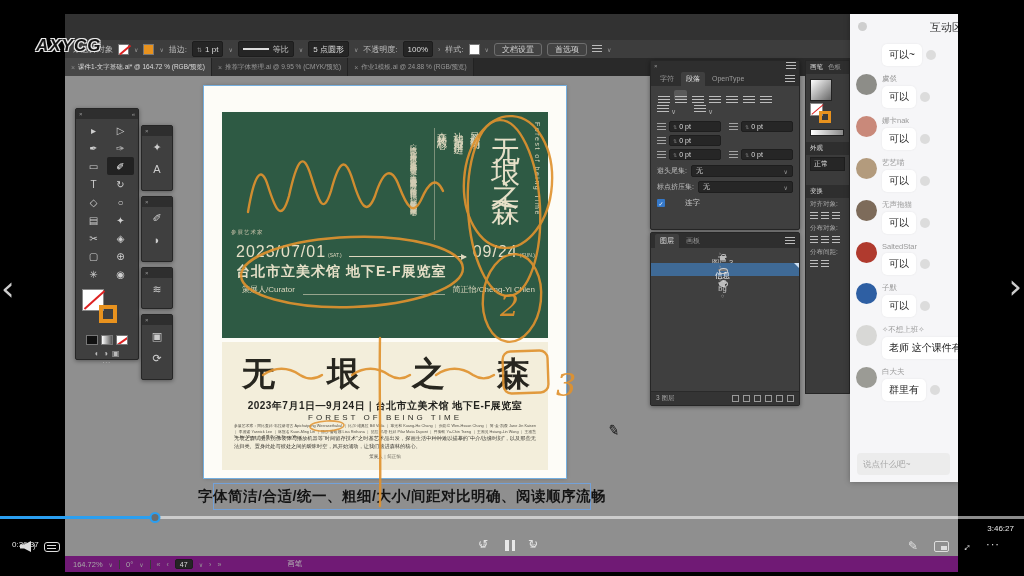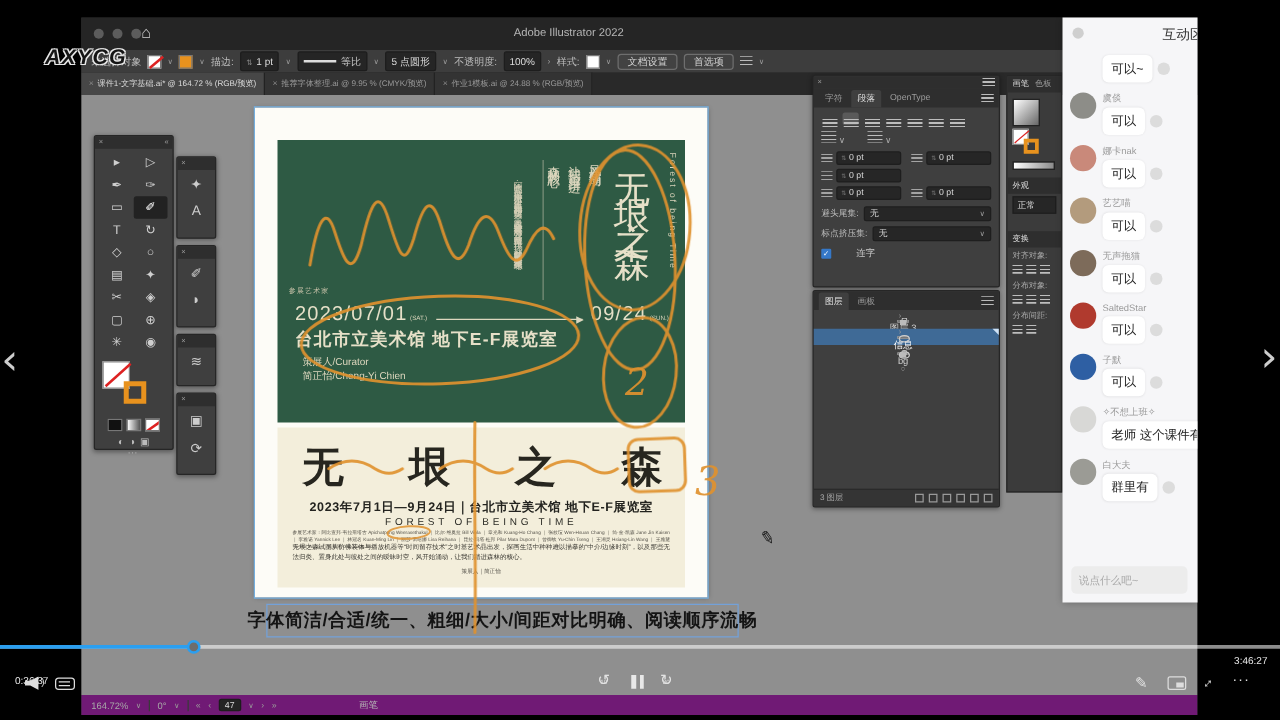--- a/index.html
+++ b/index.html
@@ -53,21 +53,21 @@
   .g-div{position:absolute;right:113px;top:16px;width:1px;height:112px;background:rgba(217,211,186,.45);}
   .g-artists{position:absolute;right:130px;top:28px;height:132px;writing-mode:vertical-rl;font-size:7px;letter-spacing:.8px;color:#d4ceb5;}
   .g-artists .acol{margin:0 1.8px;}
   .g-alabel{position:absolute;left:9px;top:117px;font-size:5.5px;letter-spacing:1px;color:#c9c3aa;}
   .g-dates{position:absolute;left:14px;right:13px;top:131px;display:flex;align-items:baseline;}
   .g-date{font-size:16px;letter-spacing:1px;color:#e6e0c8;}
   .g-datenote{font-size:5px;margin-left:2px;}
   .g-arrow{flex:1;height:1px;background:#ddd7be;margin:0 7px 4px;position:relative;}
   .g-arrow::after{content:"";position:absolute;right:-1px;top:-2.5px;border-left:6px solid #ddd7be;border-top:3px solid transparent;border-bottom:3px solid transparent;}
   .g-venue{position:absolute;left:14px;top:151px;font-size:14px;font-weight:bold;letter-spacing:1px;color:#e6e0c8;white-space:nowrap;}
-  .g-cur{position:absolute;left:20px;right:13px;top:172px;display:flex;align-items:flex-start;font-size:8px;color:#ddd7be;flex-direction:column;}
+  .g-cur{position:absolute;left:20px;right:13px;top:172px;display:flex;align-items:flex-end;font-size:8px;color:#ddd7be;}
   .g-curline{flex:1;height:1px;background:rgba(221,215,190,.6);margin:0 8px;}
 
   .poster-c{position:absolute;left:18px;top:256px;width:326px;height:128px;background:#f3eedb;color:#23231f;overflow:hidden;}
   .c-title{position:absolute;left:20px;right:18px;top:10px;display:flex;justify-content:space-between;font-size:33px;font-family:"DejaVu Serif","Liberation Serif",serif;font-weight:bold;color:#27261f;}
   .c-date{position:absolute;left:0;right:0;top:57px;text-align:center;font-size:10px;font-weight:bold;letter-spacing:.5px;}
   .c-en{position:absolute;left:0;right:0;top:71px;text-align:center;font-size:8px;letter-spacing:3px;color:#2c2c26;}
   .c-credits{position:absolute;left:12px;right:12px;top:82px;font-size:3.8px;line-height:1.5;color:#55524a;text-align:justify;}
   .c-body{position:absolute;left:12px;right:12px;top:92px;font-size:5.2px;line-height:1.6;color:#3a3832;text-align:justify;}
   .c-cur{position:absolute;left:0;right:0;top:112px;text-align:center;font-size:4.5px;color:#55524a;}
 
@@ -218,29 +218,20 @@
   .more{left:986px;top:538px;font-size:11px;letter-spacing:1px;}
   .more::before{content:"···";}
 </style>
 </head>
 <body>
 
 <div class="stage">
 
   <div class="ai-window">
 
-    <div class="titlebar">
-      <div class="tdots">
-        <span class="tdot"></span>
-        <span class="tdot"></span>
-        <span class="tdot"></span>
-      </div>
-      <span class="home-ic"></span>
-      <span class="ai-title">Adobe Illustrator 2022</span>
-    </div>
 
     <div class="controlbar">
       <span class="cb-lbl">未选择对象</span>
       <span class="sw none"></span>
         <span class="chev"></span>
       <span class="sw orange"></span>
         <span class="chev"></span>
       <span class="cb-lbl">描边:</span>
       <span class="field">
           <span class="stepper"></span>

